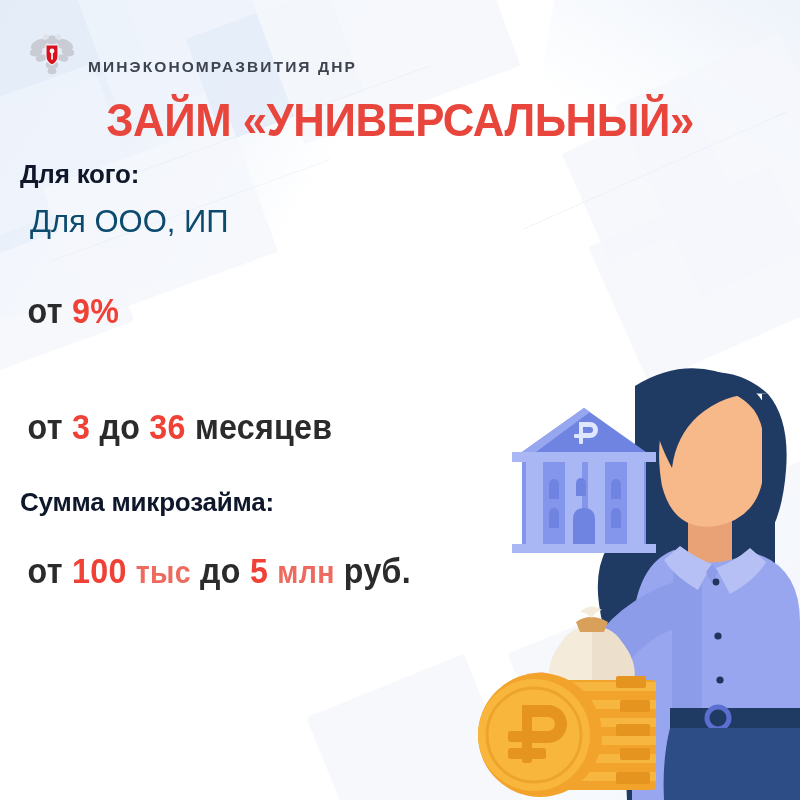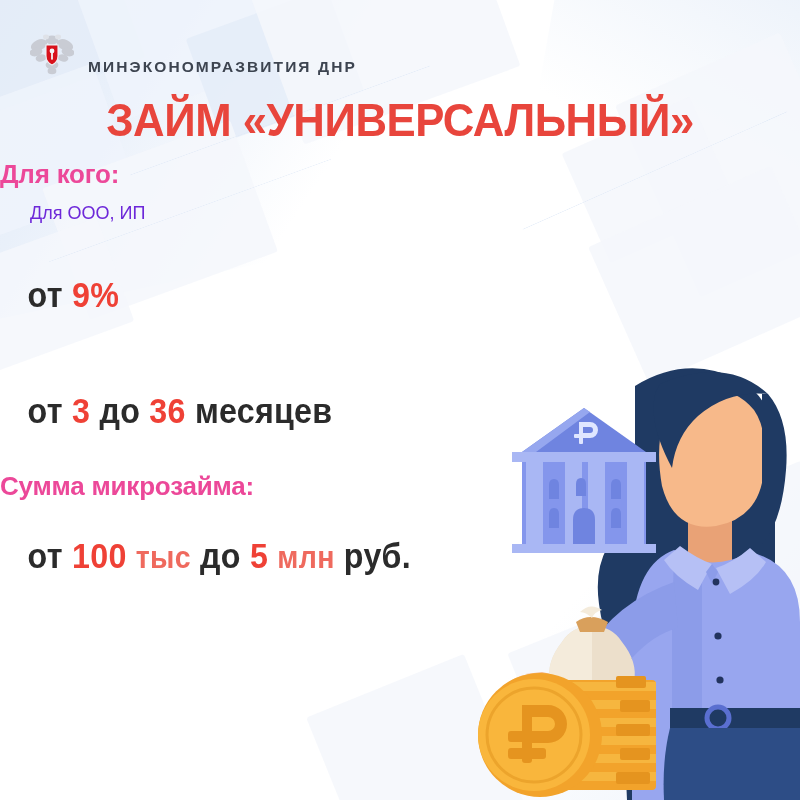--- a/index.html
+++ b/index.html
@@ -111,29 +111,30 @@
   
   .content {
     position: absolute;
     left: 0;
     top: 160px;
     width: 470px;
     z-index: 6;
   }
   .field { margin-bottom: 0; }
   .field-label {
-    color: #ec4899;
+    color: #0f172a;
     font-weight: 700;
     font-size: 26px;
     letter-spacing: -0.2px;
+    padding-left: 20px;
     line-height: 1.1;
   }
   .field-value {
-    font-size: 18px;
-    color: #6d28d9;
+    font-size: 31px;
+    color: #0c4a6e;
     padding-left: 30px;
     font-weight: 400;
     line-height: 1.2;
   }
   .field-value.big {
     font-family: "Liberation Sans Narrow", "Liberation Sans", sans-serif;
     font-weight: 700;
     font-size: 35px;
     letter-spacing: 0.3px;
     transform: scaleX(0.92);

